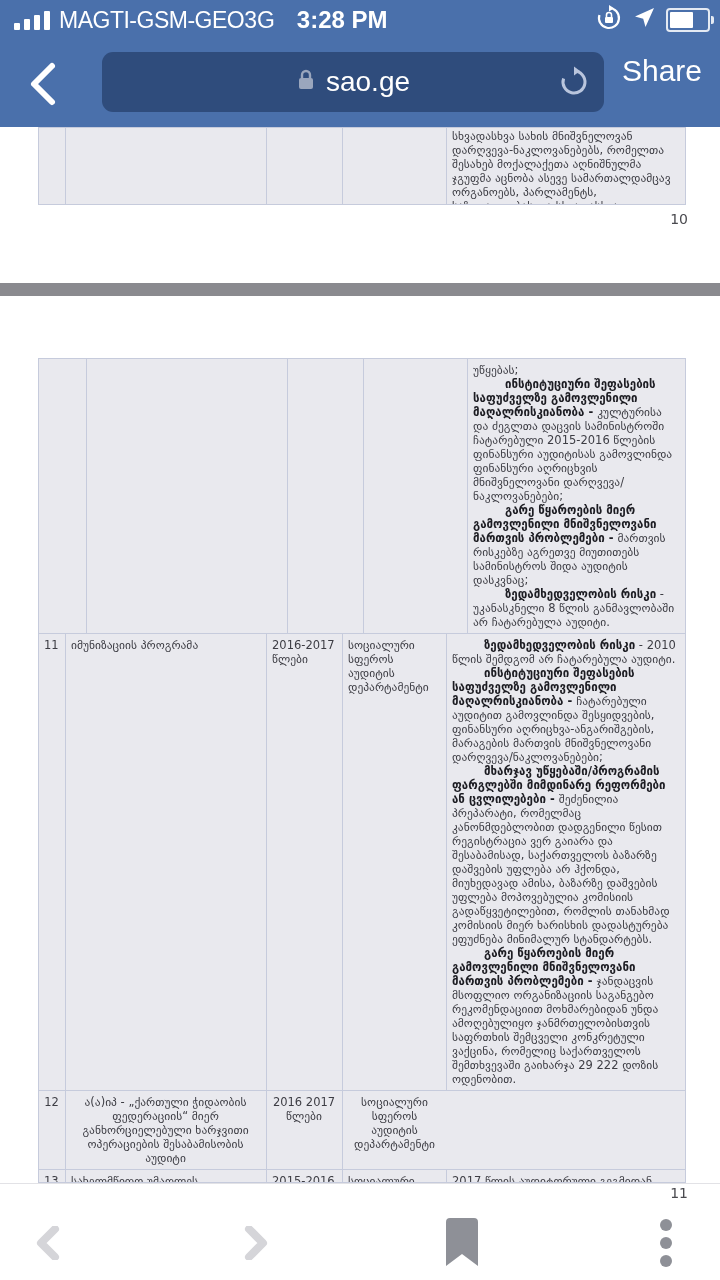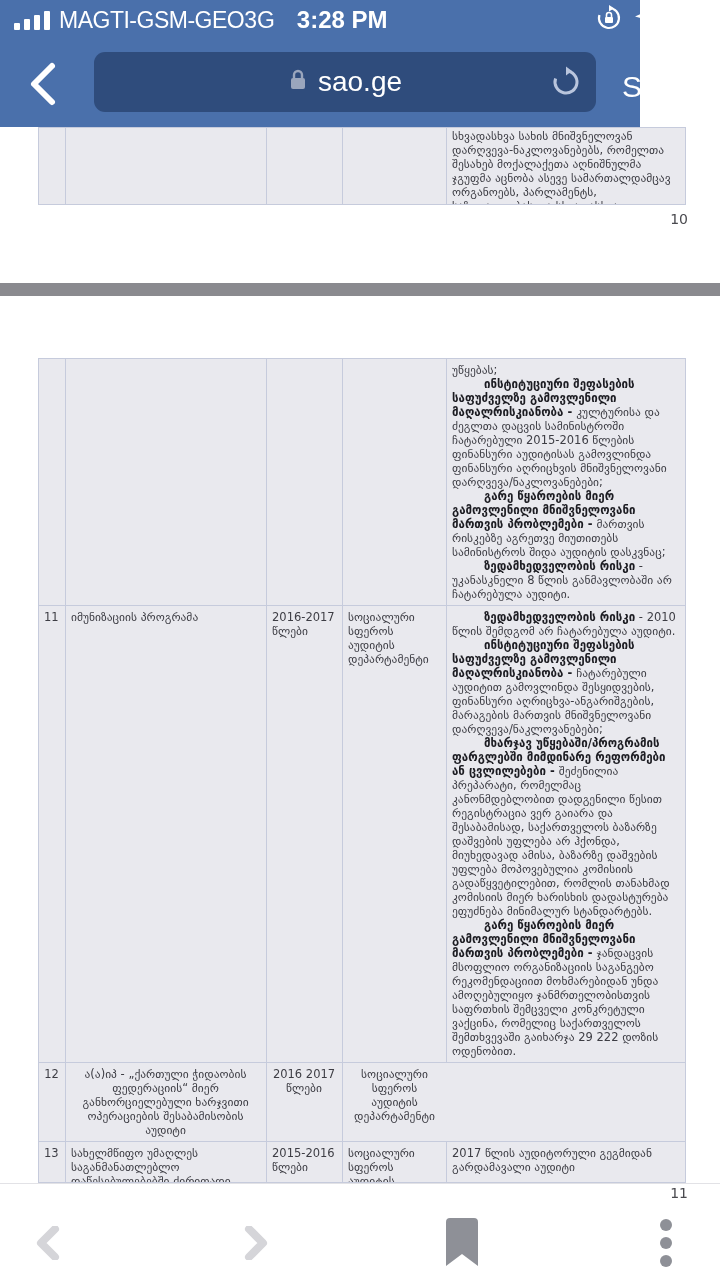--- a/index.html
+++ b/index.html
@@ -1,52 +1,52 @@
 <!DOCTYPE html>
 <html><head>
 <meta charset="utf-8">
 <style>
   html,body{margin:0;padding:0;background:#000;}
   .screen{position:relative;width:720px;height:1280px;overflow:hidden;background:#fff;
           font-family:"Liberation Sans",sans-serif;}
   
-  .chrome{position:absolute;top:0;left:0;width:640px;height:127px;background:#4a70ab;}
+  .chrome{position:absolute;top:0;left:0;width:720px;height:127px;background:#4a70ab;}
   .status-bar{position:absolute;top:0;left:0;width:720px;height:40px;display:flex;align-items:center;color:#fff;}
   .sig{display:flex;align-items:flex-end;gap:4px;margin-left:14px;}
   .sig i{display:block;width:6px;background:#fff;border-radius:1px;}
   .sig i:nth-child(1){height:7px}.sig i:nth-child(2){height:11px}
   .sig i:nth-child(3){height:15px}.sig i:nth-child(4){height:19px}
   .carrier{font-size:23px;margin-left:9px;letter-spacing:-.5px;}
   .net{font-size:23px;}
   .time{font-size:24px;font-weight:bold;margin-left:22px;}
   .sb-right{position:absolute;right:10px;top:0;height:40px;display:flex;align-items:center;gap:10px;}
   .batt{position:relative;width:40px;height:20px;border:2px solid rgba(255,255,255,.85);border-radius:4px;}
   .batt .fill{position:absolute;left:2px;top:2px;bottom:2px;width:58%;background:#fff;border-radius:1px;}
   .batt .nub{position:absolute;right:-6px;top:6px;width:3px;height:8px;background:rgba(255,255,255,.85);border-radius:0 2px 2px 0;}
   .nav-bar{position:absolute;top:40px;left:0;width:720px;height:87px;}
   .back-btn{position:absolute;left:22px;top:20px;width:44px;height:48px;}
-  .url-pill{position:absolute;left:94px;top:12px;width:502px;height:60px;background:#2f4c7c;border-radius:11px;
+  .url-pill{position:absolute;left:102px;top:12px;width:502px;height:60px;background:#2f4c7c;border-radius:11px;
             display:flex;align-items:center;justify-content:center;color:#fff;}
   .url-text{font-size:28px;margin-left:10px;}
   .refresh-btn{position:absolute;right:14px;top:14px;width:32px;height:32px;}
-  .share-btn{position:absolute;right:18px;top:30px;font-size:30px;color:#fff;}
+  .share-btn{position:absolute;right:18px;top:14px;font-size:30px;color:#fff;}
   
   .content{position:absolute;top:127px;left:0;width:720px;height:1079px;background:#fff;overflow:hidden;}
   .doc-table{position:absolute;left:38px;width:648px;border:1px solid #c6cbdc;box-sizing:border-box;
              font-family:"DejaVu Sans",sans-serif;font-size:11.5px;line-height:14px;color:#3d3d44;}
   .trow{display:grid;grid-template-columns:27px 201px 76px 104px 1fr;border-bottom:1px solid #c6cbdc;background:#e9e9ee;}
   .trow:last-child{border-bottom:none;}
   .tcell{border-right:1px solid #c6cbdc;padding:4px 6px 4px 5px;white-space:pre-wrap;overflow:hidden;}
   .tcell:last-child{border-right:none;}
   .tcell .b{font-weight:bold;color:#1c1c22;margin-left:32px;}
   #table-p10{top:0;}
   #table-p10 .trow{height:76px;}
   #table-p10 .tcell{padding-top:1px;}
   #table-p11{top:231px;max-height:825px;overflow:hidden;}
-  #table-p11 .trow:nth-child(1){min-height:235px;}
+  #table-p11 .trow:nth-child(1){min-height:235px;padding-left:21px;}
   #table-p11 .trow:nth-child(2){min-height:380px;}
   #table-p11 .trow:nth-child(3){min-height:55px;text-align:center;}
   #table-p11 .trow:nth-child(4){min-height:71px;}
   .page-num{position:absolute;right:32px;font-size:14px;color:#4a4a4f;font-family:"DejaVu Sans",sans-serif;}
   #pn10{top:84px;}
   #pn11{top:1058px;}
   .page-separator{position:absolute;top:156px;left:0;width:720px;height:13px;background:#8a8a8f;}
   .page-edge{position:absolute;top:1056px;left:0;width:720px;height:1px;background:#e2e2e6;}
   
   .toolbar{position:absolute;bottom:0;left:0;width:720px;height:74px;background:#fff;}

